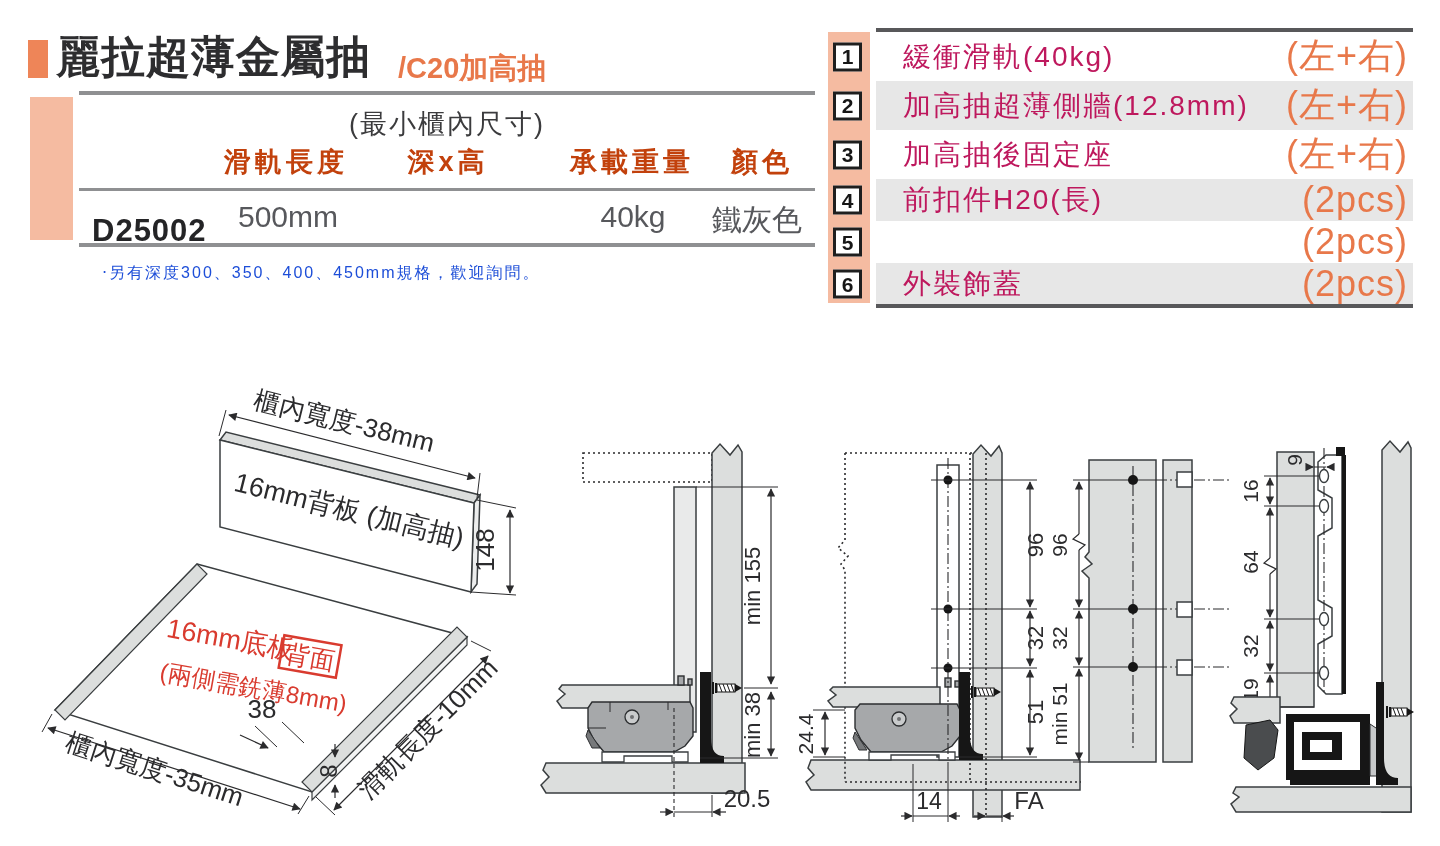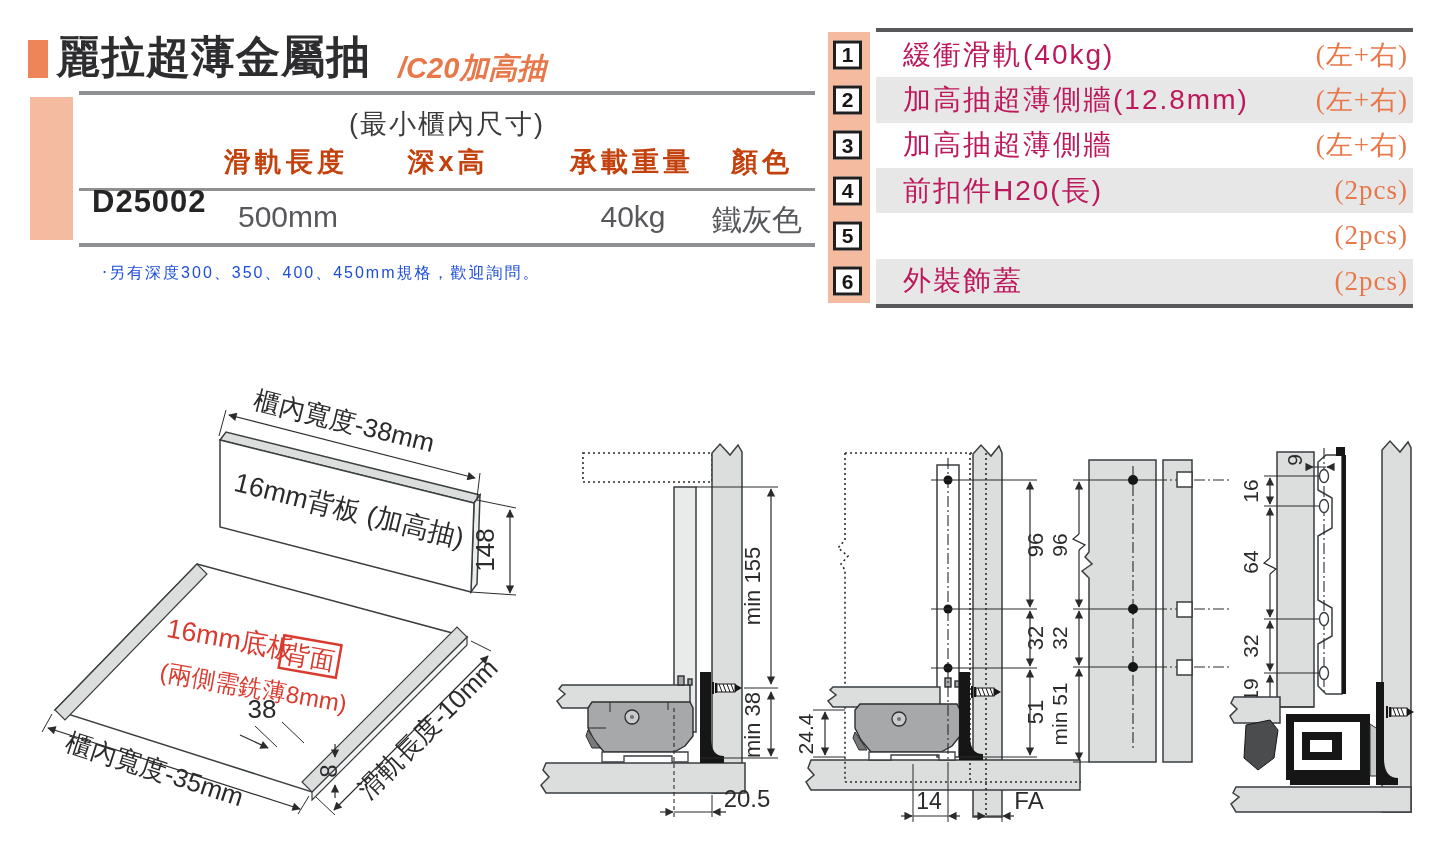--- a/index.html
+++ b/index.html
@@ -4,46 +4,46 @@
 <style>
   * { margin:0; padding:0; box-sizing:border-box; }
   html,body { background:#ffffff; }
   body { font-family:"Liberation Sans","DejaVu Sans",sans-serif; }
   .page { position:relative; width:1440px; height:846px; background:#fff; overflow:hidden; color:#2f2f31; }
   .abs { position:absolute; }
 
   
   .accent-bar { left:28px; top:40px; width:20px; height:38px; background:#EE8558; }
   .page-title { left:56px; top:34px; font-size:44px; line-height:46px; font-weight:700; color:#2d2d2f; letter-spacing:1px; white-space:nowrap; }
-  .page-subtitle { left:398px; top:53px; font-size:29px; line-height:30px; font-weight:700; color:#E8784A; white-space:nowrap;font-style:italic; }
+  .page-subtitle { left:398px; top:53px; font-size:29px; line-height:30px; font-weight:700; color:#E8784A; white-space:nowrap; }
 
   
   .spec-table { left:28px; top:88px; width:795px; height:215px; }
   .spec-strip { left:2px; top:9px; width:43px; height:143px; background:#F5BBA1; }
   .rule { background:#8f9092; }
   .spec-rule-top { left:51px; top:3px; width:736px; height:4px; }
   .spec-rule-mid { left:51px; top:100px; width:736px; height:3px; }
   .spec-rule-bot { left:51px; top:155px; width:736px; height:4px; }
   .spec-group-header { top:18px; left:419px; transform:translateX(-50%); font-size:27px; font-weight:400; color:#3b3b3d; letter-spacing:2px; white-space:nowrap; }
   .col-h { top:56px; transform:translateX(-50%); font-size:27px; font-weight:700; color:#c2410c; letter-spacing:4px; white-space:nowrap; }
   .cell { top:112px; transform:translateX(-50%); font-size:30px; color:#57585c; white-space:nowrap; }
-  .cell-model { top:96px; left:64px; transform:none; font-size:31px; font-weight:700; color:#242426; letter-spacing:1px; }
+  .cell-model { top:125px; left:64px; transform:none; font-size:31px; font-weight:700; color:#242426; letter-spacing:1px; }
   .spec-note { left:74px; top:175px; font-size:16px; color:#1d4ed8; letter-spacing:2px; white-space:nowrap; }
 
   
   .parts-list { left:828px; top:27px; width:585px; height:282px; }
   .parts-strip { left:0; top:5px; width:42px; height:271px; background:#F5BBA1; }
   .parts-rule-top { left:48px; top:1px; width:537px; height:4px; background:#58585a; }
   .parts-rule-bot { left:48px; top:277px; width:537px; height:4px; background:#58585a; }
   .parts-rows { position:absolute; left:48px; top:5px; width:537px; height:272px; display:flex; flex-direction:column; }
   .part-row { position:relative; flex:1; display:flex; align-items:center; }
   .part-row.alt { background:#E7E7E7; }
   .part-num { position:absolute; left:-43px; top:50%; transform:translateY(-50%); width:29px; height:29px; background:#fff; border:3px solid #1f1f1f; color:#161616; font-size:21px; font-weight:700; display:flex; align-items:center; justify-content:center; }
   .part-name { padding-left:27px; font-size:28px; color:#be185d; letter-spacing:2px; white-space:nowrap; }
-  .part-qty { margin-left:auto; padding-right:5px; font-size:27px; color:#E8784A; letter-spacing:1px; white-space:nowrap;font-family:Liberation Serif, serif; }
+  .part-qty { margin-left:auto; padding-right:5px; font-size:36px; color:#E8784A; letter-spacing:1px; white-space:nowrap; }
 
   
   svg { position:absolute; overflow:visible; }
   .dim  { stroke:#2b2b2d; stroke-width:1.2; fill:none; }
   .ext  { stroke:#2b2b2d; stroke-width:1; fill:none; }
   .ddot { stroke:#2b2b2d; stroke-width:1.6; fill:none; stroke-dasharray:2 3; }
   .cdot { stroke:#2b2b2d; stroke-width:1.1; fill:none; stroke-dasharray:11 3 2 3; }
   .dash { stroke:#2b2b2d; stroke-width:1.1; fill:none; stroke-dasharray:4 3; }
   text.dt { fill:#2b2b2d; font-size:22px; font-family:"Liberation Sans","DejaVu Sans",sans-serif; }
   text.red { fill:#D93B2F; }
@@ -89,21 +89,21 @@
         <span class="part-name">緩衝滑軌(40kg)</span>
         <span class="part-qty">(左+右)</span>
       </div>
       <div class="part-row alt">
         <span class="part-num">2</span>
         <span class="part-name">加高抽超薄側牆(12.8mm)</span>
         <span class="part-qty">(左+右)</span>
       </div>
       <div class="part-row">
         <span class="part-num">3</span>
-        <span class="part-name">加高抽超薄側牆</span>
+        <span class="part-name">加高抽後固定座</span>
         <span class="part-qty">(左+右)</span>
       </div>
       <div class="part-row alt">
         <span class="part-num">4</span>
         <span class="part-name">前扣件H20(長)</span>
         <span class="part-qty">(2pcs)</span>
       </div>
       <div class="part-row">
         <span class="part-num">5</span>
         <span class="part-qty">(2pcs)</span>

